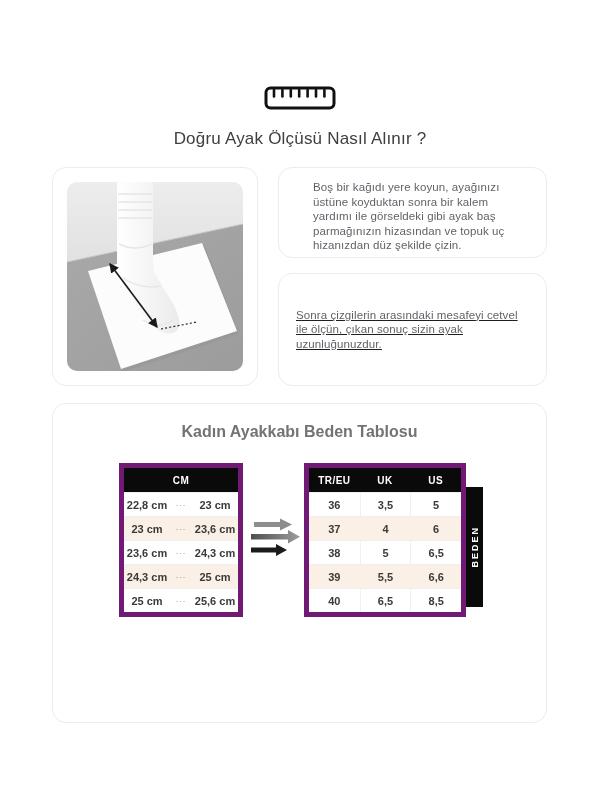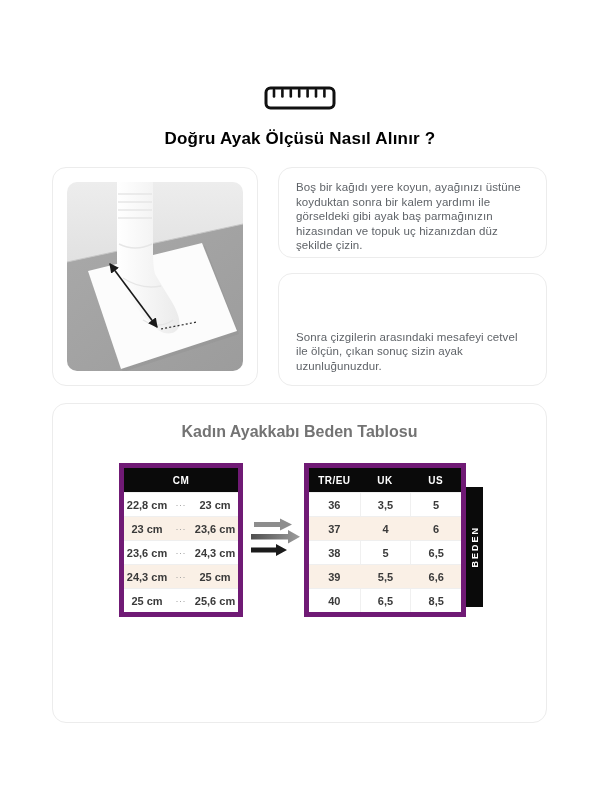--- a/index.html
+++ b/index.html
@@ -8,32 +8,32 @@
     width:600px; height:800px;
     font-family:"Liberation Sans","DejaVu Sans",sans-serif;
     color:#1f1f1f; position:relative; overflow:hidden;
   }
   .page { position:absolute; inset:0; background:#fff; }
 
   
   .ruler-wrap { position:absolute; top:86px; left:0; width:600px; text-align:center; }
   .page-title {
     position:absolute; top:129px; left:0; width:600px;
-    text-align:center; font-size:17px; font-weight:bold; color:#000000;
+    text-align:center; font-size:17px; font-weight:normal; color:#404040;
     letter-spacing:.2px;
   }
 
   
   .card { position:absolute; background:#fff; border:1px solid #ececec; border-radius:14px; }
 
   .photo-card { left:52px; top:167px; width:206px; height:219px; padding:14px; }
   .photo-card svg { display:block; border-radius:10px; }
 
-  .text-card-1 { left:278px; top:167px; width:269px; height:91px; padding:12px 17px; }
-  .text-card-2 { left:278px; top:273px; width:269px; height:113px; padding:12px 17px; display:flex; align-items:flex-end; }
+  .text-card-1 { left:278px; top:167px; width:269px; height:91px; padding:12px 34px; }
+  .text-card-2 { left:278px; top:273px; width:269px; height:113px; padding:12px 17px; display:flex; align-items:center;text-decoration:underline; }
   .instruction {
     font-size:11.5px; line-height:14.5px; color:#5f6368; letter-spacing:.1px;
   }
 
   .size-card { left:52px; top:403px; width:495px; height:320px; }
   .size-title {
     position:absolute; top:19px; left:0; width:100%;
     text-align:center; font-size:16px; font-weight:bold; color:#737373;
   }
 

